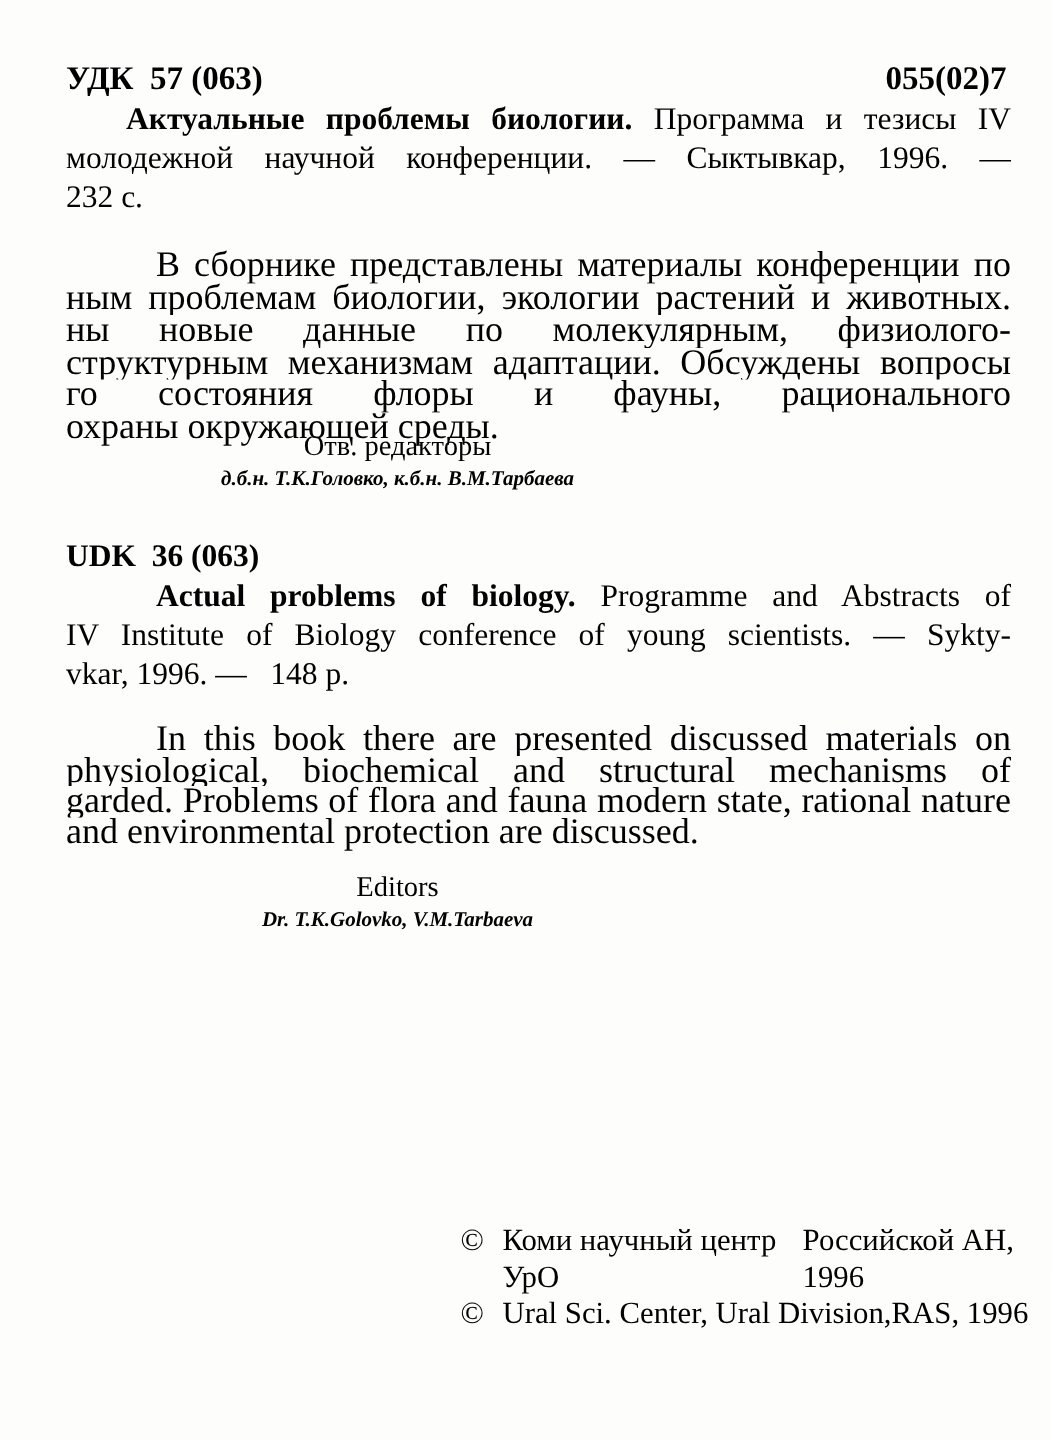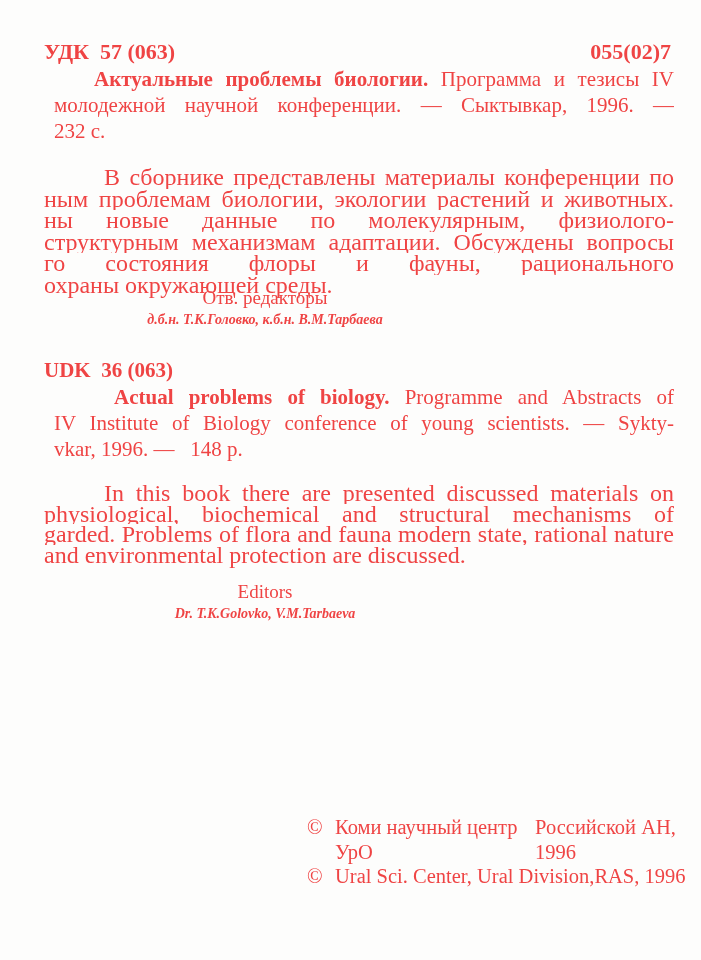--- a/index.html
+++ b/index.html
@@ -1,35 +1,35 @@
 <!DOCTYPE html>
 <html><head>
 <meta charset="utf-8">
 <style>
   html, body { margin: 0; padding: 0; background: #ffffff; }
   .page {
     position: relative;
     width: 701px;
     height: 960px;
     background: #fdfdfc;
-    color: #ef4444;
+    color: #000000;
     font-family: "Liberation Serif", "DejaVu Serif", serif;
     overflow: hidden;
   }
   .header {
     position: absolute;
     top: 39px; left: 44px; right: 30px;
     display: flex;
     justify-content: space-between;
     font-size: 22px;
     font-weight: bold;
   }
   .block { position: absolute; left: 44px; width: 630px; }
   .bib   { font-size: 21px;  line-height: 26px; }
-  .bib .line { height: 26px; margin-left: 10px; }
+  .bib .line { height: 26px; }
   .abs   { font-size: 24px;  line-height: 21.5px; margin-top: 18px; }
   .abs .line { height: 21.5px; }
   .abs.en { line-height: 20.5px; }
   .abs.en .line { height: 20.5px; }
   .line  { display: block; }
   .jline {
     text-align: justify;
     text-align-last: justify;
     overflow: hidden;
   }

